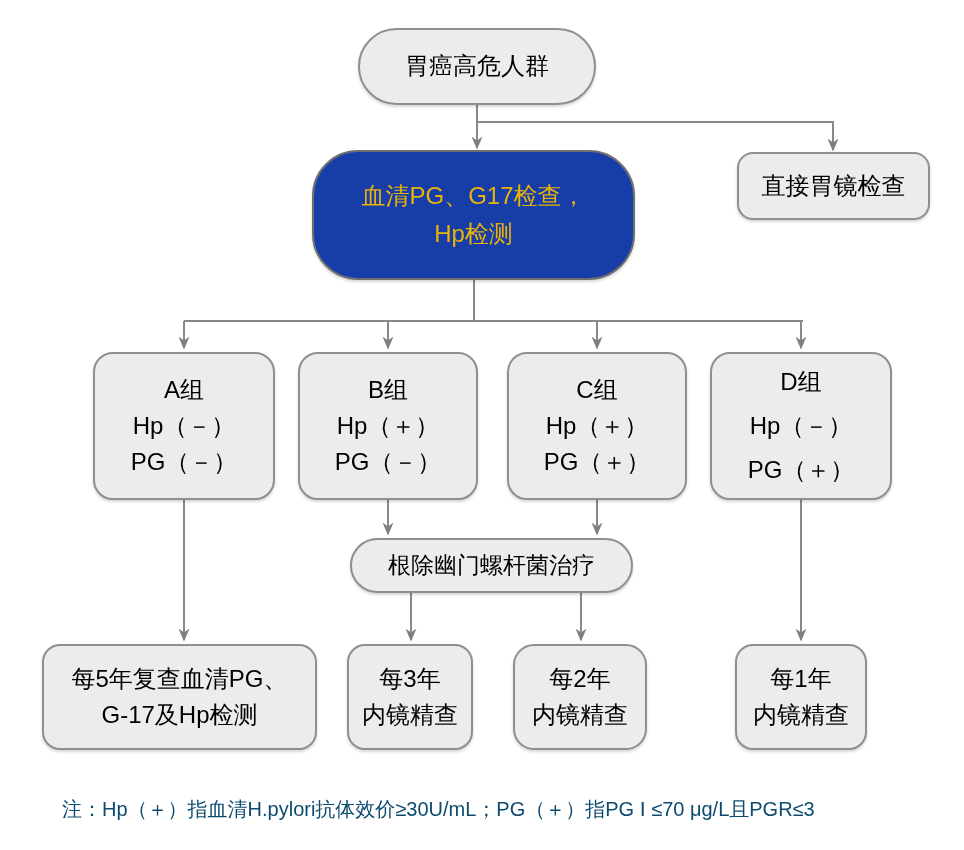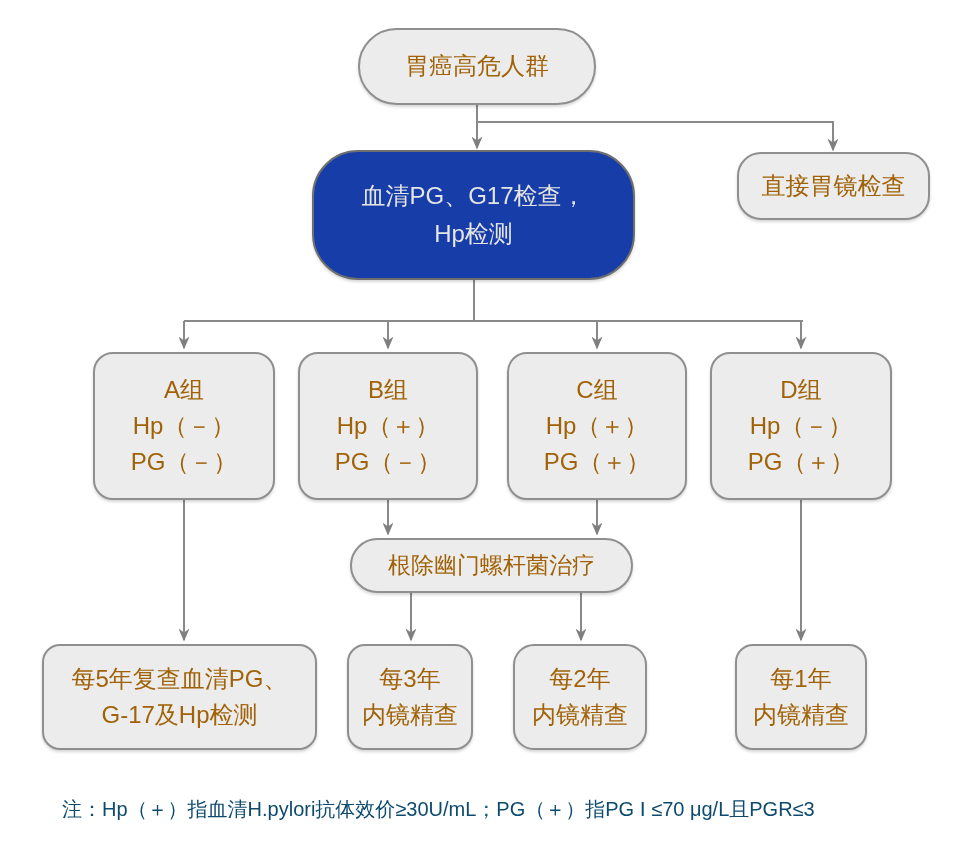--- a/index.html
+++ b/index.html
@@ -7,37 +7,37 @@
     position:relative; width:964px; height:850px; background:#ffffff;
     font-family:"Liberation Sans","DejaVu Sans",sans-serif;
     overflow:hidden;
   }
   #connectors { position:absolute; left:0; top:0; width:964px; height:850px; }
 
   .node {
     position:absolute; box-sizing:border-box;
     background:#ececec; border:2px solid #8f8f8f;
     display:flex; flex-direction:column; align-items:center; justify-content:center;
-    text-align:center; color:#a16207; font-size:24px; line-height:1.35;
+    text-align:center; color:#000000; font-size:24px; line-height:1.35;
     box-shadow:0 2px 3px rgba(0,0,0,0.16);
   }
   .node .line { display:block; }
 
   .n-highrisk   { left:358px; top:28px;  width:238px; height:77px;  border-radius:39px; }
   .n-serum      { left:312px; top:150px; width:323px; height:130px; border-radius:46px;
-                  background:#173da9; border-color:#6f6f6f; color:#e5e5e5; }
+                  background:#173da9; border-color:#6f6f6f; color:#eab308; }
   .n-serum .line { line-height:1.0; padding:7px 0; }
-  .n-direct     { left:737px; top:152px; width:193px; height:68px;  border-radius:24px; }
+  .n-direct     { left:737px; top:152px; width:193px; height:68px;  border-radius:16px; }
 
   .n-group      { top:352px; width:182px; height:148px; border-radius:20px; }
   .n-group .line { line-height:1.0; padding:6px 0; }
   .n-group-a    { left:93px;  }
   .n-group-b    { left:298px; width:180px; }
   .n-group-c    { left:507px; width:180px; }
-  .n-group-d    { left:710px; }
+  .n-group-d    { left:710px;gap:8px; }
 
   .n-eradicate  { left:350px; top:538px; width:283px; height:55px; border-radius:28px; font-size:23px; }
 
   .n-bottom     { top:644px; height:106px; border-radius:18px; }
   .n-bottom .line { line-height:1.0; padding:6px 0; }
   .n-5yr        { left:42px;  width:275px; }
   .n-3yr        { left:347px; width:126px; }
   .n-2yr        { left:513px; width:134px;border-radius:21px; }
   .n-1yr        { left:735px; width:132px; }
 

